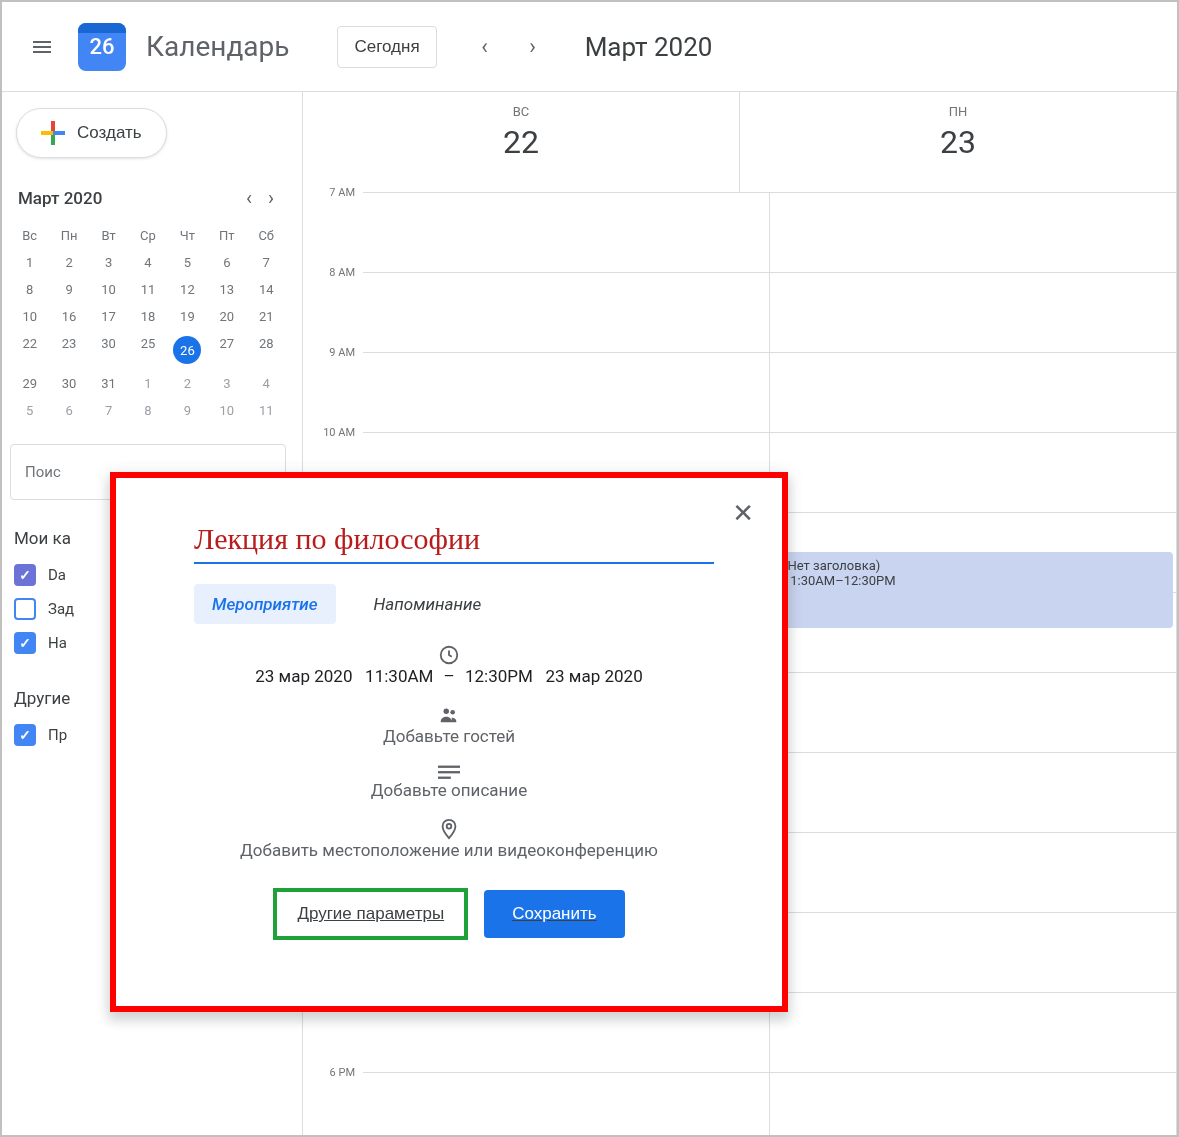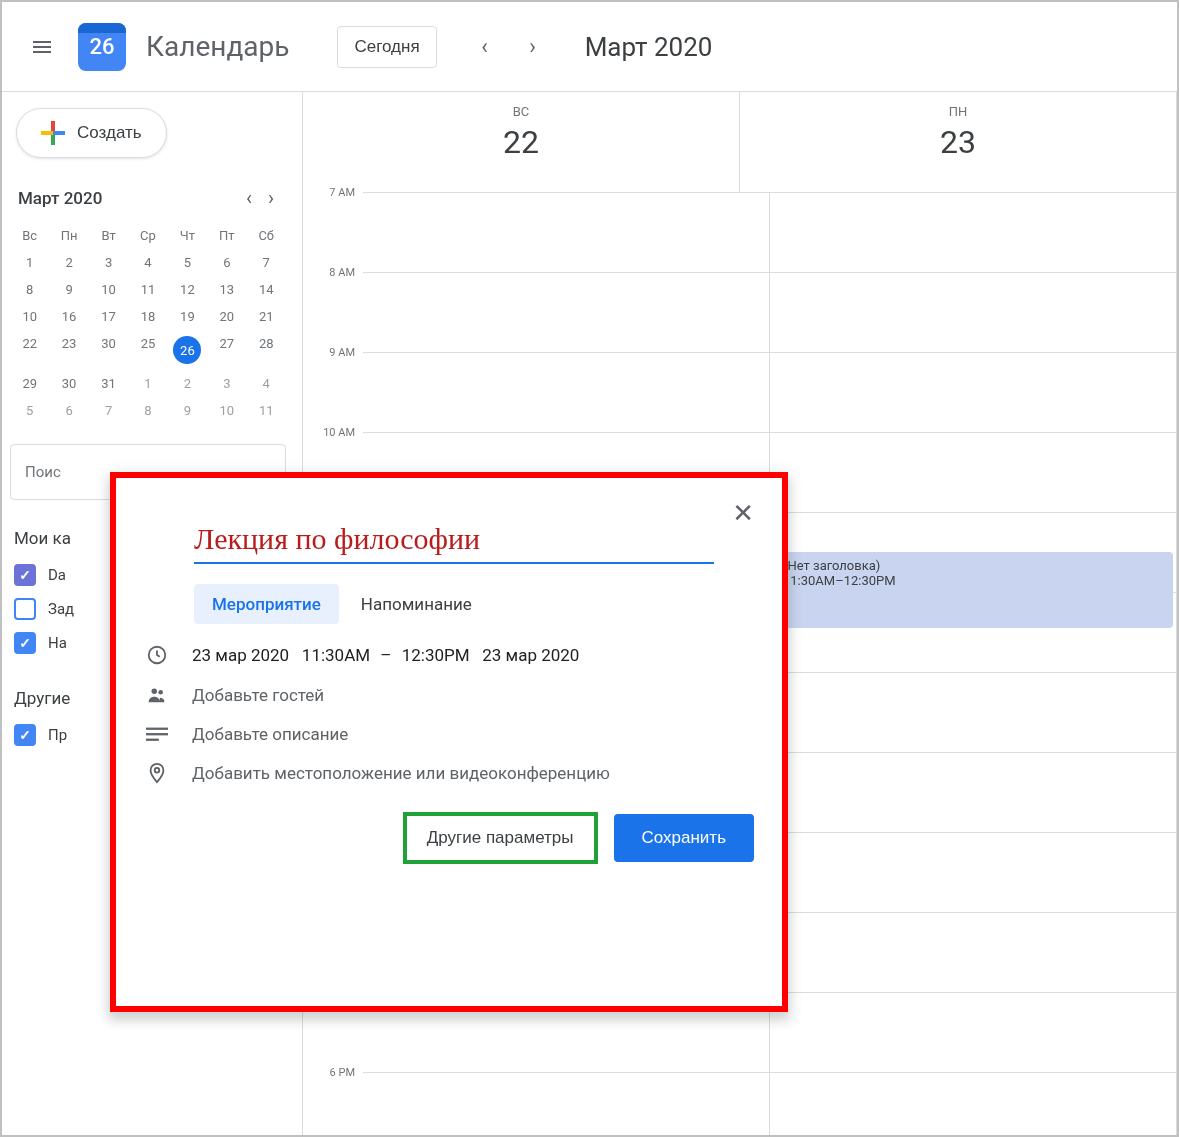--- a/index.html
+++ b/index.html
@@ -49,30 +49,30 @@
 .time-labels { width: 60px; }
 .time-label { height: 80px; text-align: right; padding-right: 8px; font-size: 11px; color: #70757a; position: relative; top: -6px; }
 .day-cols { flex: 1; display: flex; position: relative; }
 .day-col { flex: 1; border-right: 1px solid #dadce0; position: relative; }
 .hour-line { height: 80px; border-top: 1px solid #dadce0; }
 .event-chip { position: absolute; left: 3px; right: 3px; background: #c9d5f0; border-radius: 4px; padding: 6px 10px; font-size: 13px; color: #3c4043; }
 .popup-outline { position: absolute; border: 6px solid #ff0000; z-index: 100; background: #fff; box-shadow: 0 8px 10px 1px rgba(60,64,67,0.15), 0 3px 14px 2px rgba(60,64,67,0.12); }
 .popup { padding: 20px 28px 20px 28px; width: 100%; height: 100%; position: relative; }
 .close-x { position: absolute; top: 20px; right: 28px; font-size: 26px; color: #5f6368; cursor: pointer; }
 .title-input { width: 520px; border: none; border-bottom: 2px solid #1a73e8; font-size: 30px; padding: 6px 0; color: #b91c1c; outline: none; font-family: Liberation Serif, serif; margin-left: 50px; margin-top: 18px; }
-.tabs { display: flex; gap: 4px; margin: 20px 0 20px 50px; }
+.tabs { display: flex; gap: 20px; margin: 20px 0 20px 50px; font-style: italic; }
 .tab { padding: 10px 18px; border-radius: 4px; font-size: 17px; cursor: pointer; }
 .tab.active { background: #e8f0fe; color: #1a73e8; font-weight: 500; }
 .tab.inactive { color: #3c4043; }
-.row { display: flex; align-items: center; gap: 22px; margin: 18px 0; }
+.row { display: flex; align-items: center; margin: 18px 0; flex-direction: column; }
 .row-icon { width: 26px; color: #5f6368; display:flex; justify-content:center;}
 .row-text { font-size: 17px; color: #5f6368; }
 .time-row .row-text { color: #202124; }
 .time-row .sep { margin: 0 6px; }
-.popup-footer { display: flex; justify-content: flex-end; gap: 16px; margin-top: 28px; align-items: center; }
+.popup-footer { display: flex; justify-content: center; gap: 16px; margin-top: 28px; align-items: center; text-decoration: underline; }
 .more-btn { border: 4px solid #1fa038; background: #fff; padding: 12px 20px; font-size: 17px; color: #3c4043; cursor: pointer; }
 .save-btn { background: #1a73e8; color: #fff; border: none; padding: 14px 28px; font-size: 17px; border-radius: 4px; cursor: pointer; font-weight: 500; }
 </style>
 </head>
 <body>
 
 <div class="header">
   <div class="hamburger">
     <svg viewBox="0 0 24 24">
         <path d="M3 18h18v-2H3v2zm0-5h18v-2H3v2zm0-7v2h18V6H3z"></path>

